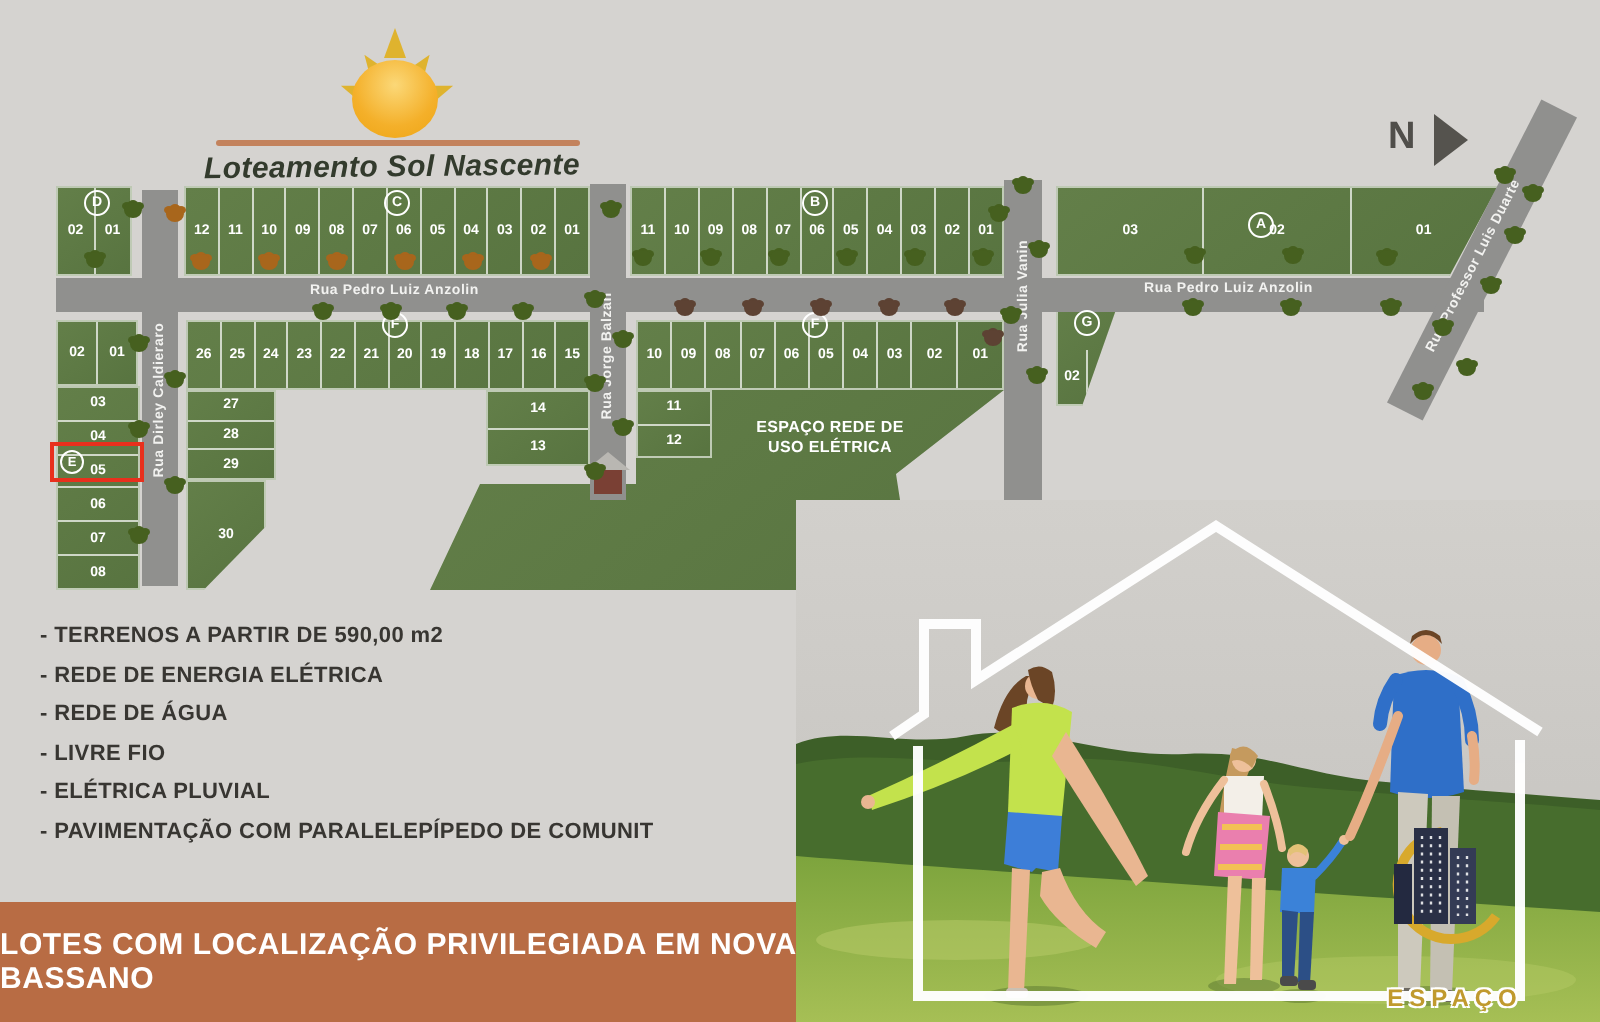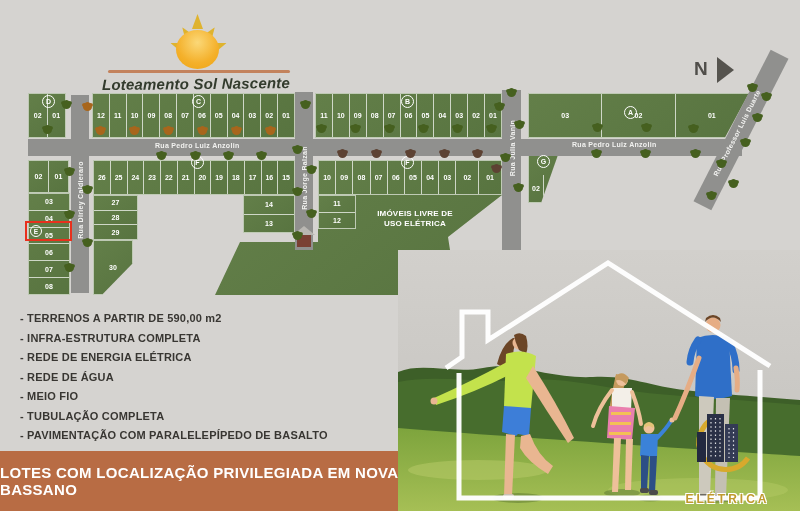--- a/index.html
+++ b/index.html
@@ -85,21 +85,21 @@
   </div>
   <div class="title-line"></div>
   <div class="main-title">Loteamento Sol Nascente</div>
 
   <div class="north-n">N</div>
   <div class="north-tri"></div>
 
   <div class="blk poly" style="left:213px;top:195px;width:289px;height:100px;z-index:1;
               clip-path:polygon(105px 0,289px 0,235px 42px,244px 100px,2px 100px,27px 47px,105px 47px);"></div>
   <div class="area-text" style="left:350px;top:209px;width:130px;">
-    <span>IMÓVEIS LIVRE DE</span><br>
+    <span>ESPAÇO REDE DE</span><br>
     <span>USO ELÉTRICA</span>
   </div>
   <div class="equip-roof"></div>
   <div class="equip-body"></div>
   <div class="red-marker"></div>
 
   <div class="blk lot-row" style="left:28px;top:93px;width:38px;height:45px;z-index:2;">
       <span class="lot">02</span>
       <span class="lot">01</span>
     </div>
@@ -219,26 +219,25 @@
   <div class="circ" style="left:401px;top:95px;">B</div>
   <div class="circ" style="left:624px;top:106px;">A</div>
   <div class="circ" style="left:191px;top:156px;">F</div>
   <div class="circ" style="left:401px;top:156px;">F</div>
   <div class="circ" style="left:537px;top:155px;">G</div>
   <div class="circ" style="left:30px;top:225px;width:12px;height:12px;font-size:6.5px;z-index:8;">E</div>
   <div class="hl-box"></div>
 
   <ul class="features">
       <li>- TERRENOS A PARTIR DE 590,00 m2</li>
-      <li>- INFRA-ESTRUTURA COMPLETA</li>
       <li>- REDE DE ENERGIA ELÉTRICA</li>
       <li>- REDE DE ÁGUA</li>
-      <li>- MEIO FIO</li>
-      <li>- TUBULAÇÃO COMPLETA</li>
-      <li>- PAVIMENTAÇÃO COM PARALELEPÍPEDO DE BASALTO</li>
+      <li>- LIVRE FIO</li>
+      <li>- ELÉTRICA PLUVIAL</li>
+      <li>- PAVIMENTAÇÃO COM PARALELEPÍPEDO DE COMUNIT</li>
     </ul>
 
   <div class="banner">
     <span>LOTES COM LOCALIZAÇÃO PRIVILEGIADA EM NOVA BASSANO</span>
   </div>
 
   <div class="photo">
     <svg width="402" height="261" viewBox="0 0 402 261">
 
       <path d="M0,122 C25,112 55,124 85,118 C120,111 150,129 195,127 C235,125 255,138 295,141 C335,145 365,147 402,150 L402,212 L0,186 Z" fill="#3d5f28"></path>
@@ -328,21 +327,21 @@
       <rect x="70" y="12" width="13" height="38" fill="#343b55"></rect>
       <rect x="42" y="20" width="9" height="30" fill="#232940"></rect>
       <g stroke="#ffffff" stroke-width="1.2" stroke-dasharray="1.5 2.6" opacity=".85">
         <line x1="56" y1="6" x2="56" y2="46"></line>
         <line x1="60.5" y1="6" x2="60.5" y2="46"></line>
         <line x1="65" y1="6" x2="65" y2="46"></line>
         <line x1="74" y1="16" x2="74" y2="46"></line>
         <line x1="78.5" y1="16" x2="78.5" y2="46"></line>
       </g>
     </svg>
-    <div class="logo-sub">ELÉTRICA</div>
+    <div class="logo-sub">ESPAÇO</div>
   </div>
 
 <div class="tree tree-o" style="left: 96px; top: 127px;"></div>
     <div class="tree tree-o" style="left: 130px; top: 127px;"></div>
     <div class="tree tree-o" style="left: 164px; top: 127px;"></div>
     <div class="tree tree-o" style="left: 198px; top: 127px;"></div>
     <div class="tree tree-o" style="left: 232px; top: 127px;"></div>
     <div class="tree tree-o" style="left: 266px; top: 127px;"></div>
     <div class="tree tree-o" style="left: 83px; top: 103px;"></div>
     <div class="tree tree-g" style="left: 317px; top: 125px;"></div>

